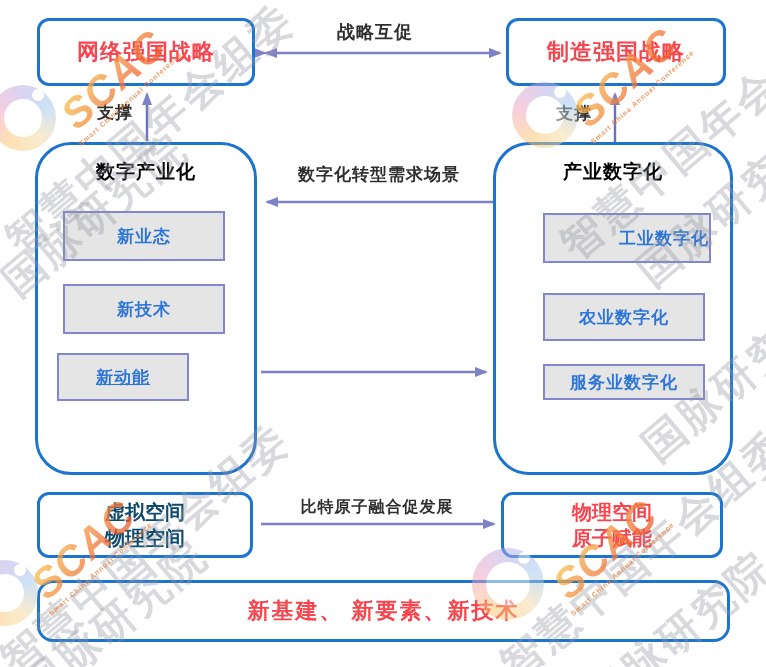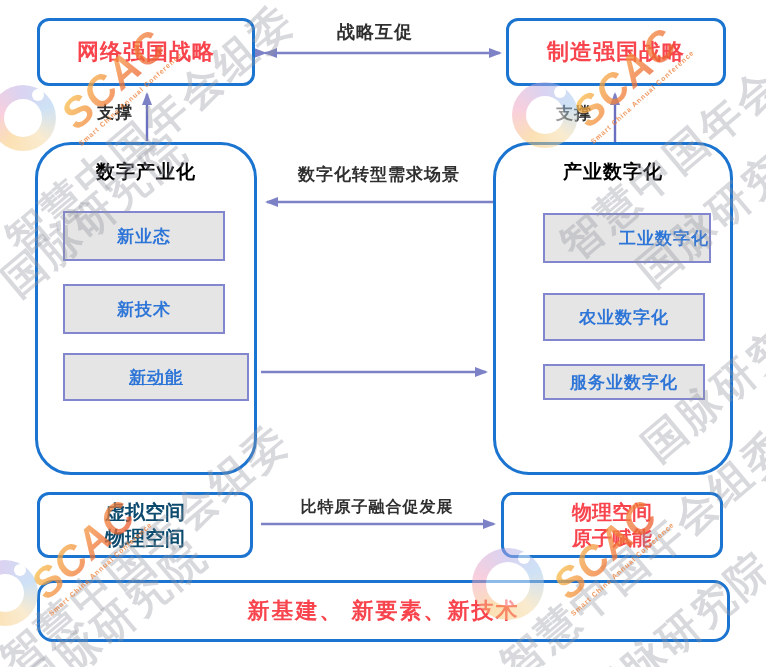--- a/index.html
+++ b/index.html
@@ -101,21 +101,21 @@
   <div class="lbl centered" style="left:377px; top:497px; font-size:16px;">比特原子融合促发展</div>
 
   <div class="box container-box" style="left:35px; top:142px; width:222px; height:333px;">
     <div class="container-title">数字产业化</div>
     <div class="item-box" style="left:25px; top:66px; width:162px; height:50px;">
       <span>新业态</span>
     </div>
     <div class="item-box" style="left:25px; top:139px; width:162px; height:50px;">
       <span>新技术</span>
     </div>
-    <div class="item-box" style="left:25px; top:208px; width:186px; height:48px;text-decoration:underline;">
+    <div class="item-box" style="left:19px; top:208px; width:132px; height:48px;text-decoration:underline;">
       <span>新动能</span>
     </div>
   </div>
 
   <div class="box container-box" style="left:493px; top:142px; width:240px; height:333px;">
     <div class="container-title">产业数字化</div>
     <div class="item-box" style="left:47px; top:68px; width:168px; height:50px;justify-content:flex-end;">
       <span>工业数字化</span>
     </div>
     <div class="item-box" style="left:47px; top:148px; width:162px; height:48px;">

